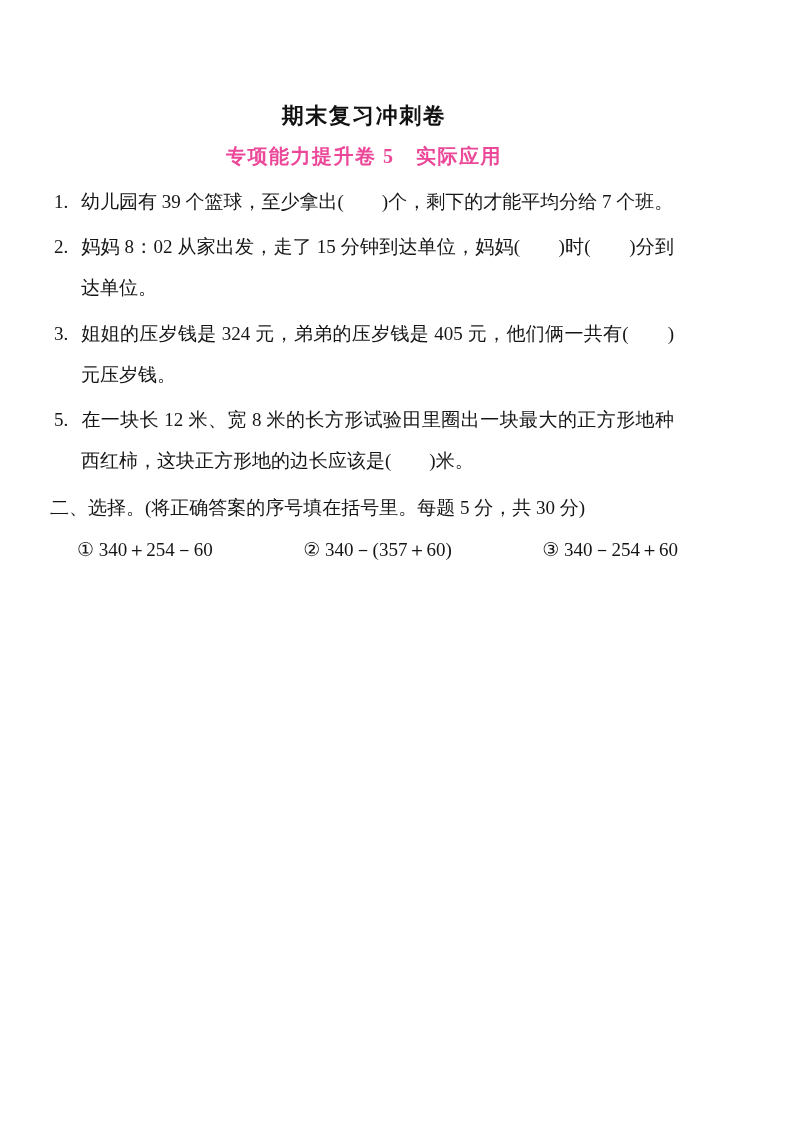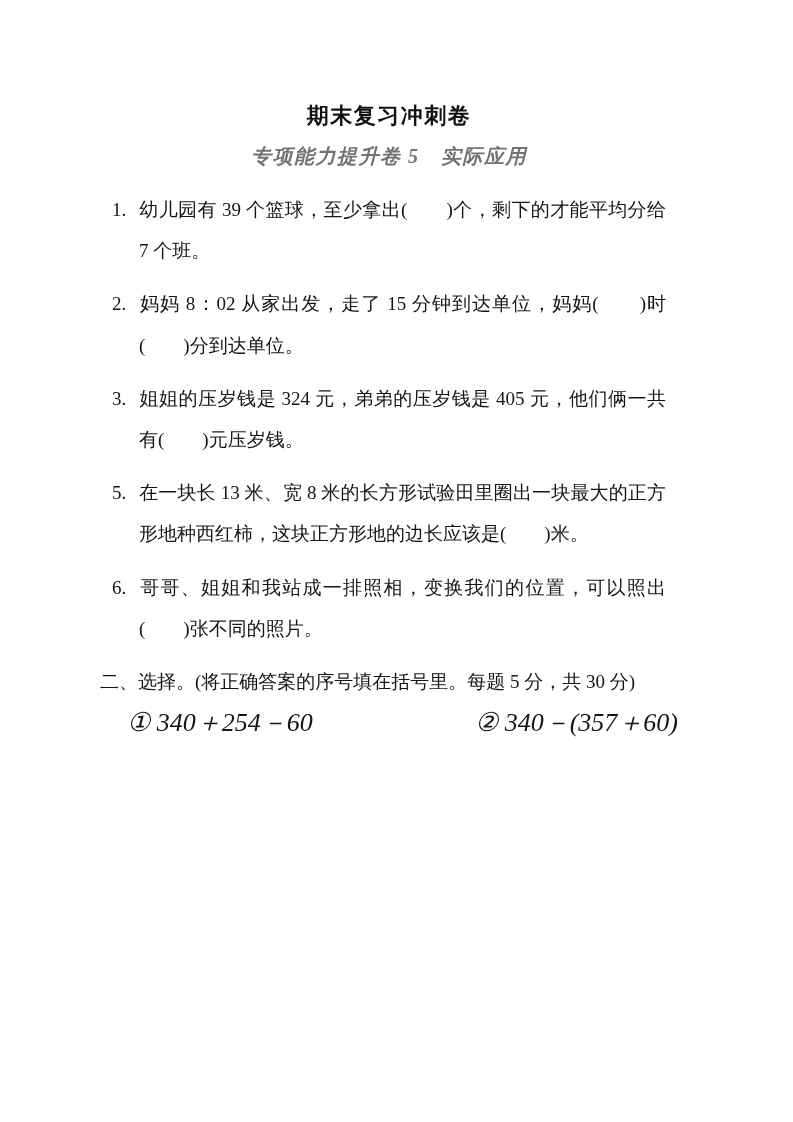--- a/index.html
+++ b/index.html
@@ -7,72 +7,70 @@
     padding: 0;
     background: #ffffff;
   }
   .page {
     position: relative;
     width: 793px;
     height: 1055px;
     box-sizing: border-box;
     background: #ffffff;
     color: #151515;
-    padding: 95px 115px 0 100px;
+    padding: 95px 115px 0 50px;
     font-family: "Liberation Serif", "DejaVu Serif", serif;
     overflow: hidden;
   }
   .title {
     margin: 0;
     text-align: center;
     font-size: 22px;
     font-weight: bold;
     line-height: 41px;
     letter-spacing: 1.5px;
     color: #111111;
   }
   .subtitle {
     margin: 0;
     text-align: center;
     font-size: 20px;
     font-weight: bold;
     line-height: 41px;
     letter-spacing: 1.5px;
-    color: #737373;
-    font-style: italic;
+    color: #ec4899;
   }
   .section {
     margin: 0;
   }
   .section-heading {
     font-size: 19px;
     line-height: 41.2px;
     margin-top: 6px;
     text-align: left;
   }
   .question {
     font-size: 19px;
     line-height: 41.2px;
     text-align: justify;
     padding-left: 27px;
     text-indent: -27px;
-    margin: 12px;
+    margin: 4px;
   }
   .q-num {
     display: inline-block;
     width: 27px;
     text-indent: 0;
   }
   .options-row {
     display: flex;
     justify-content: space-between;
     padding-left: 27px;
-    font-size: 26px;
+    font-size: 19px;
     line-height: 41.2px;
-    font-style: italic;
   }
   .option {
     white-space: nowrap;
   }
 </style>
 </head>
 <body>
 
 <div class="page">
 
@@ -89,31 +87,29 @@
     <div class="question">
       <span class="q-num">2.</span><span class="q-text">妈妈 8：02 从家出发，走了 15 分钟到达单位，妈妈(　　)时(　　)分到达单位。</span>
     </div>
 
     <div class="question">
       <span class="q-num">3.</span><span class="q-text">姐姐的压岁钱是 324 元，弟弟的压岁钱是 405 元，他们俩一共有(　　)元压岁钱。</span>
     </div>
 
 
     <div class="question">
-      <span class="q-num">5.</span><span class="q-text">在一块长 13 米、宽 8 米的长方形试验田里圈出一块最大的正方形地种西红柿，这块正方形地的边长应该是(　　)米。</span>
+      <span class="q-num">5.</span><span class="q-text">在一块长 12 米、宽 8 米的长方形试验田里圈出一块最大的正方形地种西红柿，这块正方形地的边长应该是(　　)米。</span>
     </div>
 
-    <div class="question">
-      <span class="q-num">6.</span><span class="q-text">哥哥、姐姐和我站成一排照相，变换我们的位置，可以照出(　　)张不同的照片。</span>
-    </div>
   </div>
 
   <div class="section">
     <div class="section-heading">二、选择。(将正确答案的序号填在括号里。每题 5 分，共 30 分)</div>
 
 
     <div class="options-row">
       <span class="option">① 340＋254－60</span>
       <span class="option">② 340－(357＋60)</span>
+      <span class="option">③ 340－254＋60</span>
     </div>
   </div>
 
 </div>
 
 </body></html>

